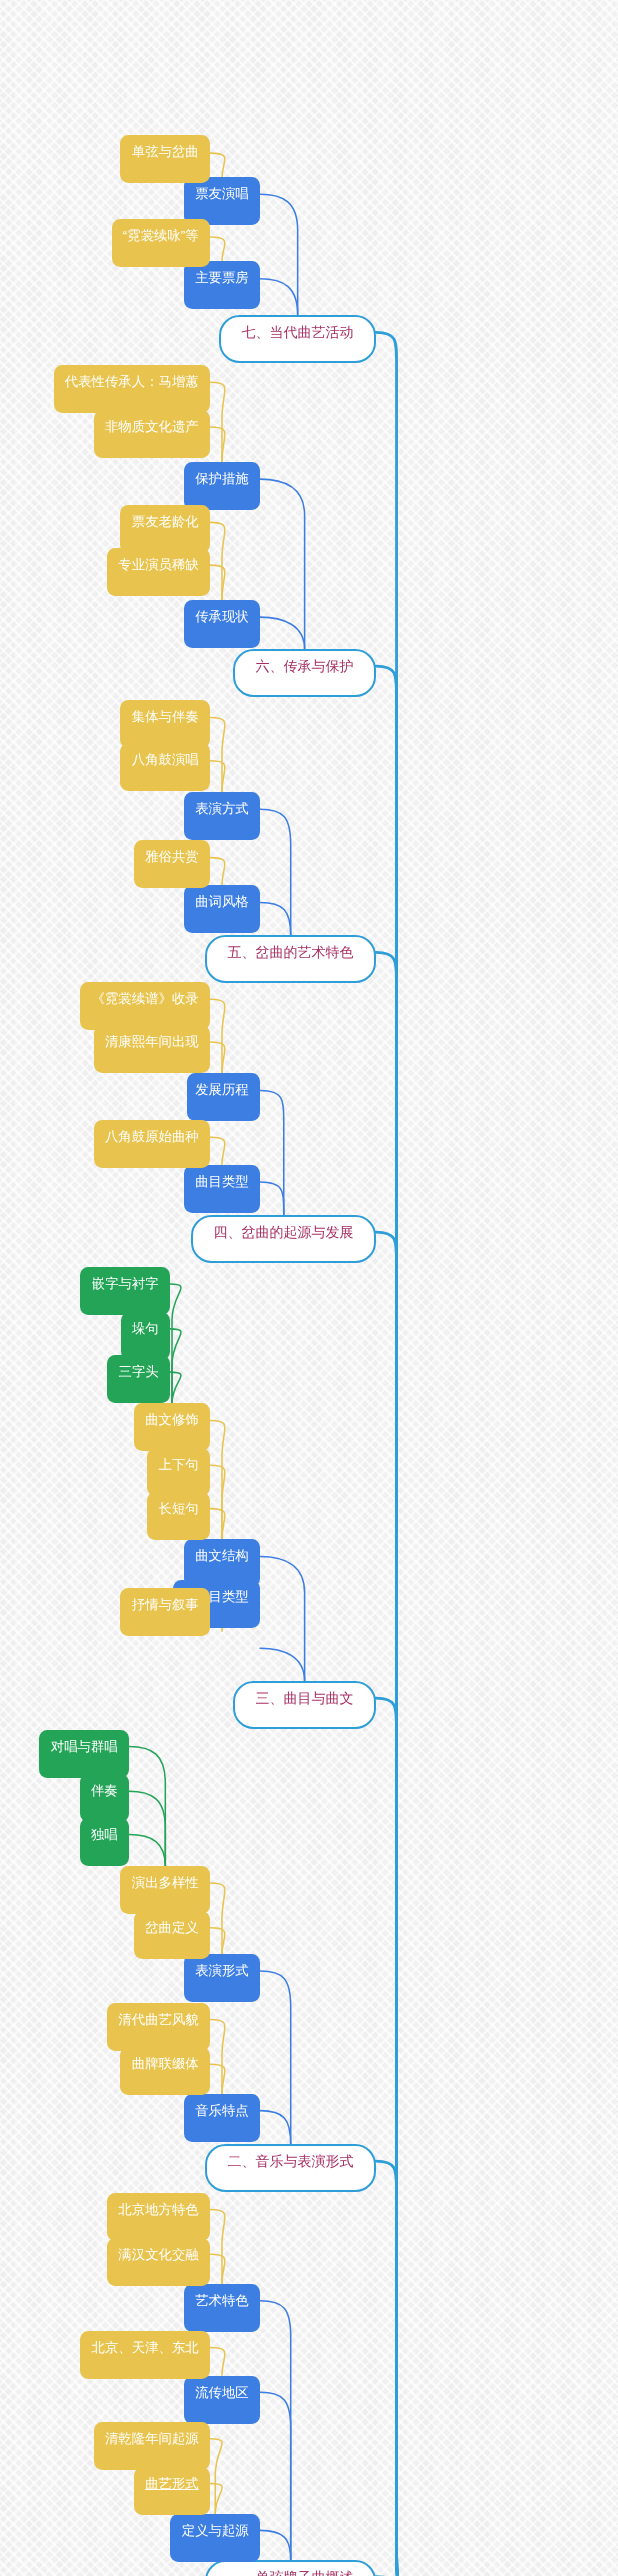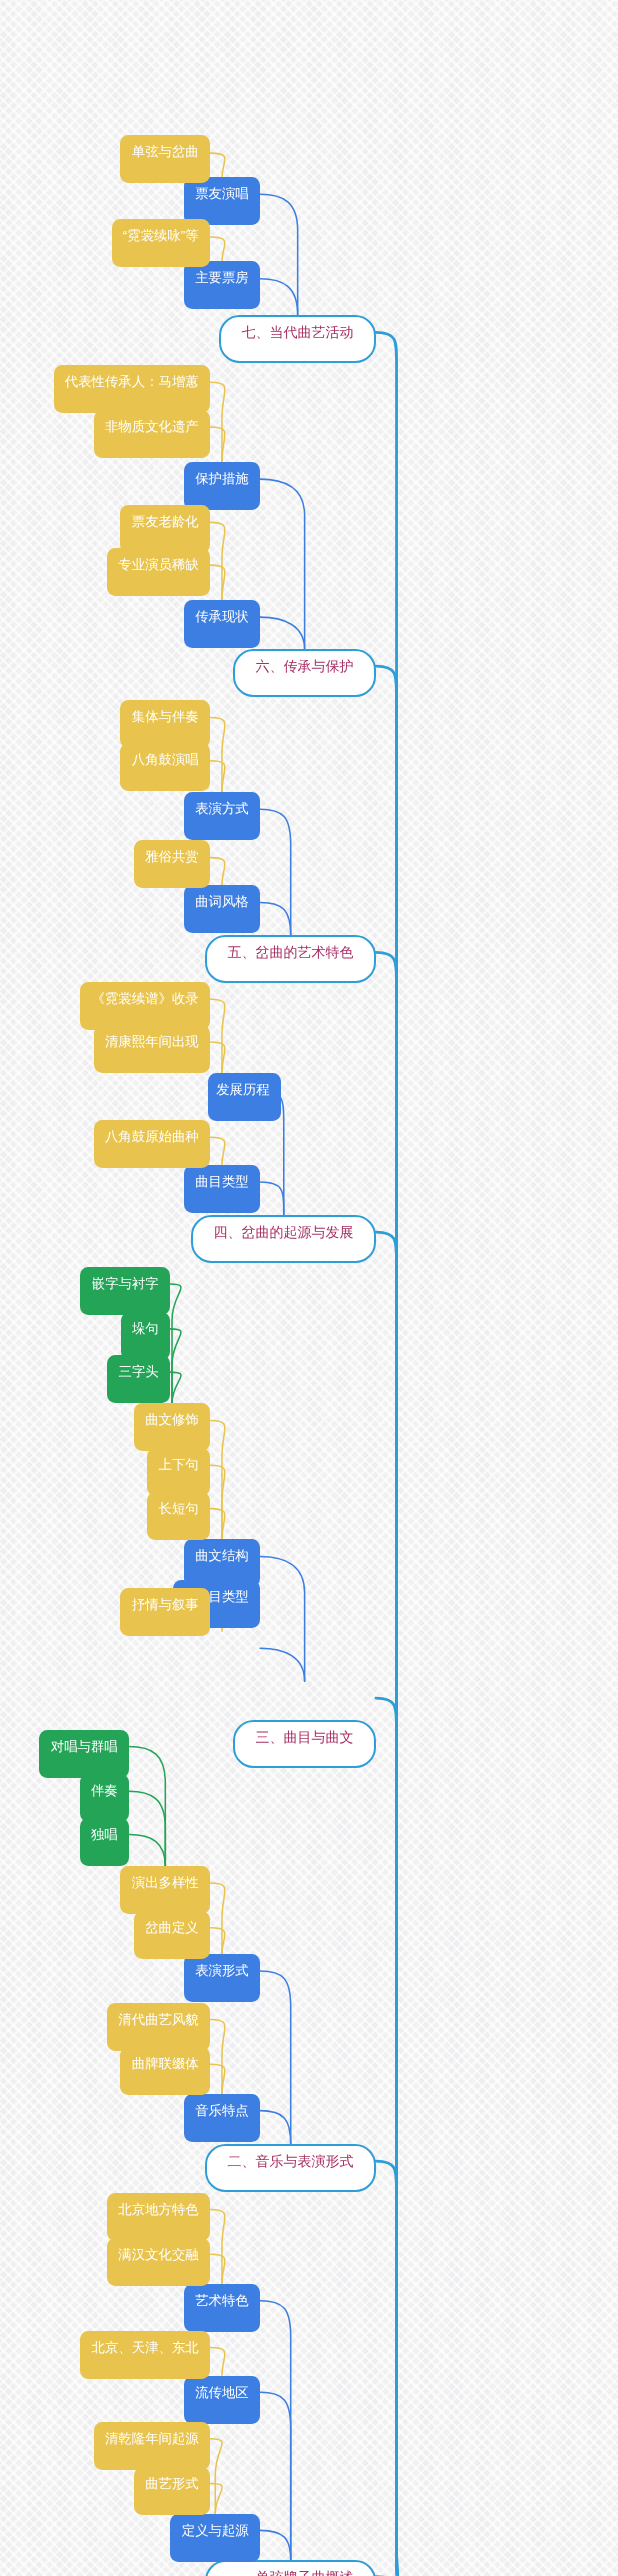--- a/index.html
+++ b/index.html
@@ -101,30 +101,30 @@
       <path d="M 330 2579 C 376 2579 334 2595 334 2649 L 334 2724" fill="none" stroke="#23A457" stroke-width="3" stroke-linecap="round"></path>
       <path d="M 330 2663 C 376 2663 334 2679 334 2724" fill="none" stroke="#23A457" stroke-width="3" stroke-linecap="round"></path>
       <path d="M 250 3390 C 296 3390 321 3406 321 3460 L 321 3622" fill="none" stroke="#23A457" stroke-width="3" stroke-linecap="round"></path>
       <path d="M 250 3477 C 296 3477 321 3493 321 3547 L 321 3622" fill="none" stroke="#23A457" stroke-width="3" stroke-linecap="round"></path>
       <path d="M 250 3561 C 296 3561 321 3577 321 3622" fill="none" stroke="#23A457" stroke-width="3" stroke-linecap="round"></path>
     </svg>
 <div class="node main" style="top: 315px; right: 242px;">七、当代曲艺活动</div>
     <div class="node main" style="top: 649px; right: 242px;">六、传承与保护</div>
     <div class="node main" style="top: 935px; right: 242px;">五、岔曲的艺术特色</div>
     <div class="node main" style="top: 1215px; right: 242px;">四、岔曲的起源与发展</div>
-    <div class="node main" style="top: 1681px; right: 242px; margin-top: 39px;">三、曲目与曲文</div>
+    <div class="node main" style="top: 1681px; right: 242px;">三、曲目与曲文</div>
     <div class="node main" style="top: 2144px; right: 242px;">二、音乐与表演形式</div>
     <div class="node main" style="top: 2560px; right: 242px;">一、单弦牌子曲概述</div>
     <div class="node sub" style="top: 177px; right: 358px;">票友演唱</div>
     <div class="node sub" style="top: 261px; right: 358px;">主要票房</div>
     <div class="node sub" style="top: 462px; right: 358px;">保护措施</div>
     <div class="node sub" style="top: 600px; right: 358px;">传承现状</div>
     <div class="node sub" style="top: 792px; right: 358px;">表演方式</div>
     <div class="node sub" style="top: 885px; right: 358px;">曲词风格</div>
-    <div class="node sub" style="top: 1073px; right: 337px; padding-left: 8px;">发展历程</div>
+    <div class="node sub" style="top: 1073px; right: 358px; padding-left: 8px;">发展历程</div>
     <div class="node sub" style="top: 1165px; right: 358px;">曲目类型</div>
     <div class="node sub" style="top: 1539px; right: 358px;">曲文结构</div>
     <div class="node sub" style="top: 1580px; right: 358px; padding-left: 22px;">曲目类型</div>
     <div class="node sub" style="top: 1954px; right: 358px;">表演形式</div>
     <div class="node sub" style="top: 2094px; right: 358px;">音乐特点</div>
     <div class="node sub" style="top: 2284px; right: 358px;">艺术特色</div>
     <div class="node sub" style="top: 2376px; right: 358px;">流传地区</div>
     <div class="node sub" style="top: 2514px; right: 358px;">定义与起源</div>
     <div class="node detail" style="top: 135px; right: 408px;">单弦与岔曲</div>
     <div class="node detail" style="top: 219px; right: 408px;">“霓裳续咏”等</div>
@@ -143,21 +143,21 @@
     <div class="node detail" style="top: 1492px; right: 408px;">长短句</div>
     <div class="node detail" style="top: 1588px; right: 408px;">抒情与叙事</div>
     <div class="node detail" style="top: 1866px; right: 408px;">演出多样性</div>
     <div class="node detail" style="top: 1911px; right: 408px;">岔曲定义</div>
     <div class="node detail" style="top: 2003px; right: 408px;">清代曲艺风貌</div>
     <div class="node detail" style="top: 2047px; right: 408px;">曲牌联缀体</div>
     <div class="node detail" style="top: 2193px; right: 408px;">北京地方特色</div>
     <div class="node detail" style="top: 2238px; right: 408px;">满汉文化交融</div>
     <div class="node detail" style="top: 2331px; right: 408px;">北京、天津、东北</div>
     <div class="node detail" style="top: 2422px; right: 408px;">清乾隆年间起源</div>
-    <div class="node detail" style="top: 2467px; right: 408px;">曲艺形式</div>
+    <div class="node detail" style="top: 2467px; right: 408px; text-decoration: underline;">曲艺形式</div>
     <div class="node detail2" style="top: 1267px; right: 448px;">嵌字与衬字</div>
     <div class="node detail2" style="top: 1312px; right: 448px;">垛句</div>
     <div class="node detail2" style="top: 1355px; right: 448px;">三字头</div>
     <div class="node detail2" style="top: 1730px; right: 489px;">对唱与群唱</div>
     <div class="node detail2" style="top: 1774px; right: 489px;">伴奏</div>
     <div class="node detail2" style="top: 1818px; right: 489px;">独唱</div>
   </div>
 
 
 </body></html>

